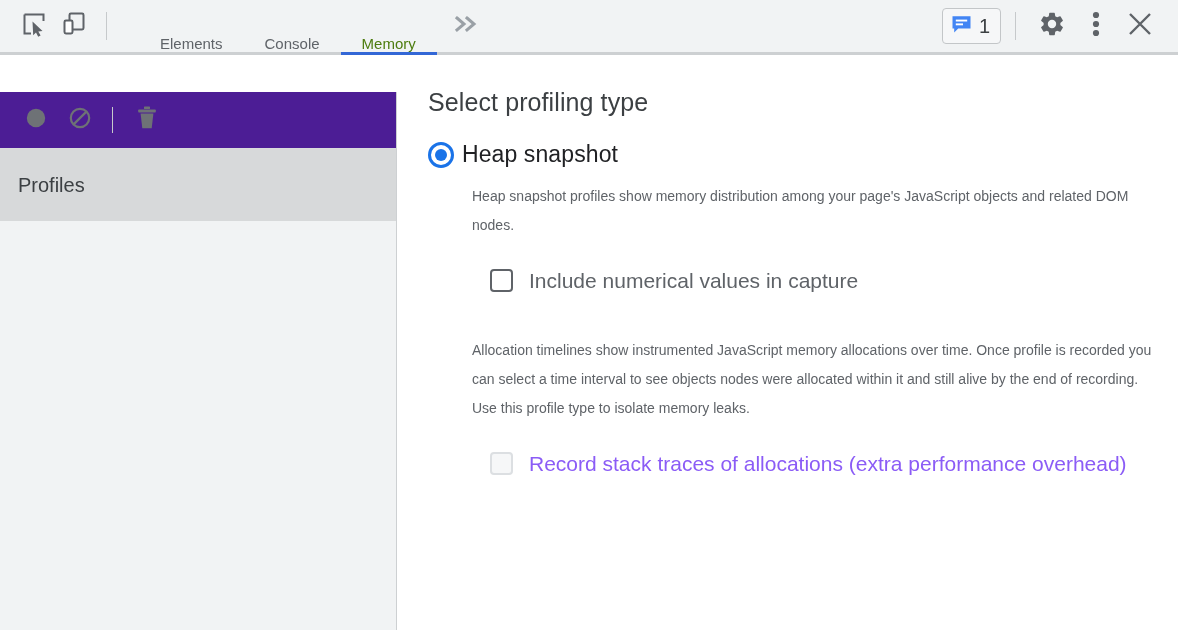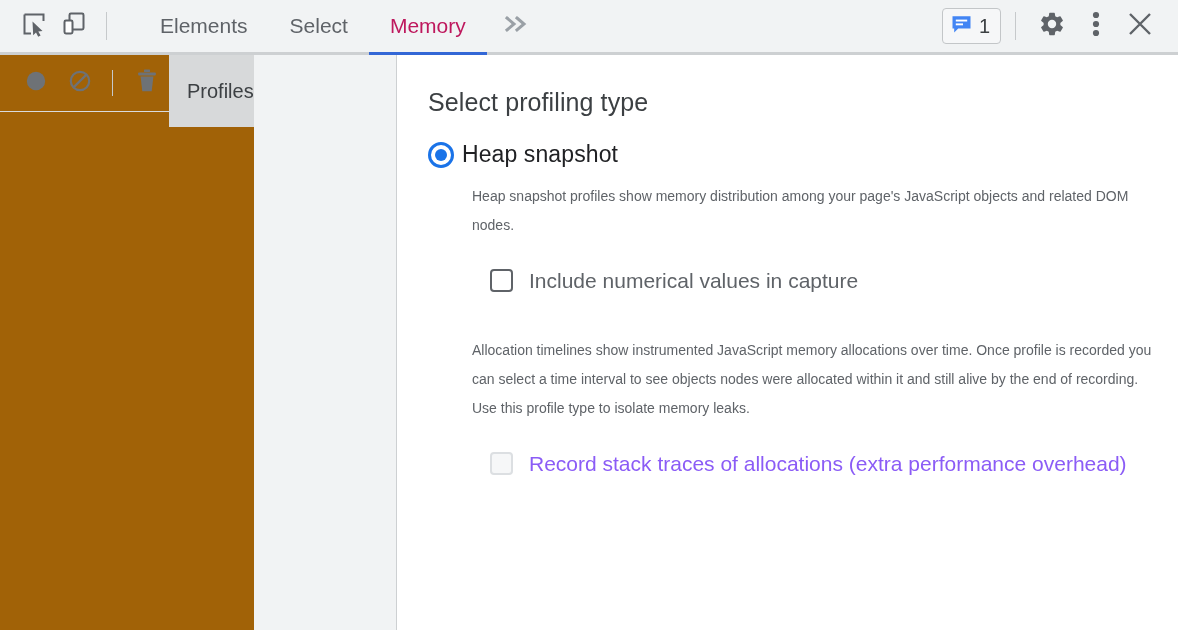--- a/index.html
+++ b/index.html
@@ -58,31 +58,31 @@
   }
 
   .tabs {
     display: flex;
     align-items: center;
     height: 100%;
     margin-left: 20px;
   }
 
   .tab {
-    font-size: 21px;
+    font-size: 15px;
     color: #5f6368;
     padding: 0 21px;
     height: 100%;
     display: flex;
-    align-items: center;
+    align-items: flex-end;
     cursor: default;
     white-space: nowrap;
   }
   .tab.active {
-    color: #be185d;
+    color: #4d7c0f;
   }
   .tab.active::after {
     content: "";
     position: absolute;
     bottom: -3px;
     left: 0;
     right: 0;
     height: 3px;
     background: #3367d6;
   }
@@ -139,25 +139,26 @@
   .devtools-body {
     flex: 1;
     display: flex;
     min-height: 0;
   }
 
   
   .sidebar {
     width: 397px;
     min-width: 397px;
-    background: #a16207;
+    background: #4c1d95;
     border-right: 1px solid #cdd0d2;
     display: flex;
-    flex-direction: row;
-    box-sizing: border-box;
+    flex-direction: column;
+    box-sizing: border-box;
+    margin-top: 37px;
   }
 
   .sidebar-toolbar {
     height: 57px;
     min-height: 57px;
     display: flex;
     align-items: center;
     padding-left: 14px;
     border-bottom: 1px solid #d9dbdd;
     box-sizing: border-box;
@@ -328,21 +329,21 @@
         </span>
       </div>
       <div class="tb-divider"></div>
     </div>
 
     <div class="tabs">
       <div class="tab">
         <span>Elements</span>
       </div>
       <div class="tab">
-        <span>Select</span>
+        <span>Console</span>
       </div>
       <div class="tab active">
         <span>Memory</span>
       </div>
       <div class="tab-more">
         <span>
           <svg width="28" height="20" viewBox="0 0 28 20">
             <path d="M4 4 L11 10 L4 16" fill="none" stroke="#9aa0a6" stroke-width="3" stroke-linecap="square"></path>
             <path d="M14 4 L21 10 L14 16" fill="none" stroke="#9aa0a6" stroke-width="3" stroke-linecap="square"></path>
           </svg>

